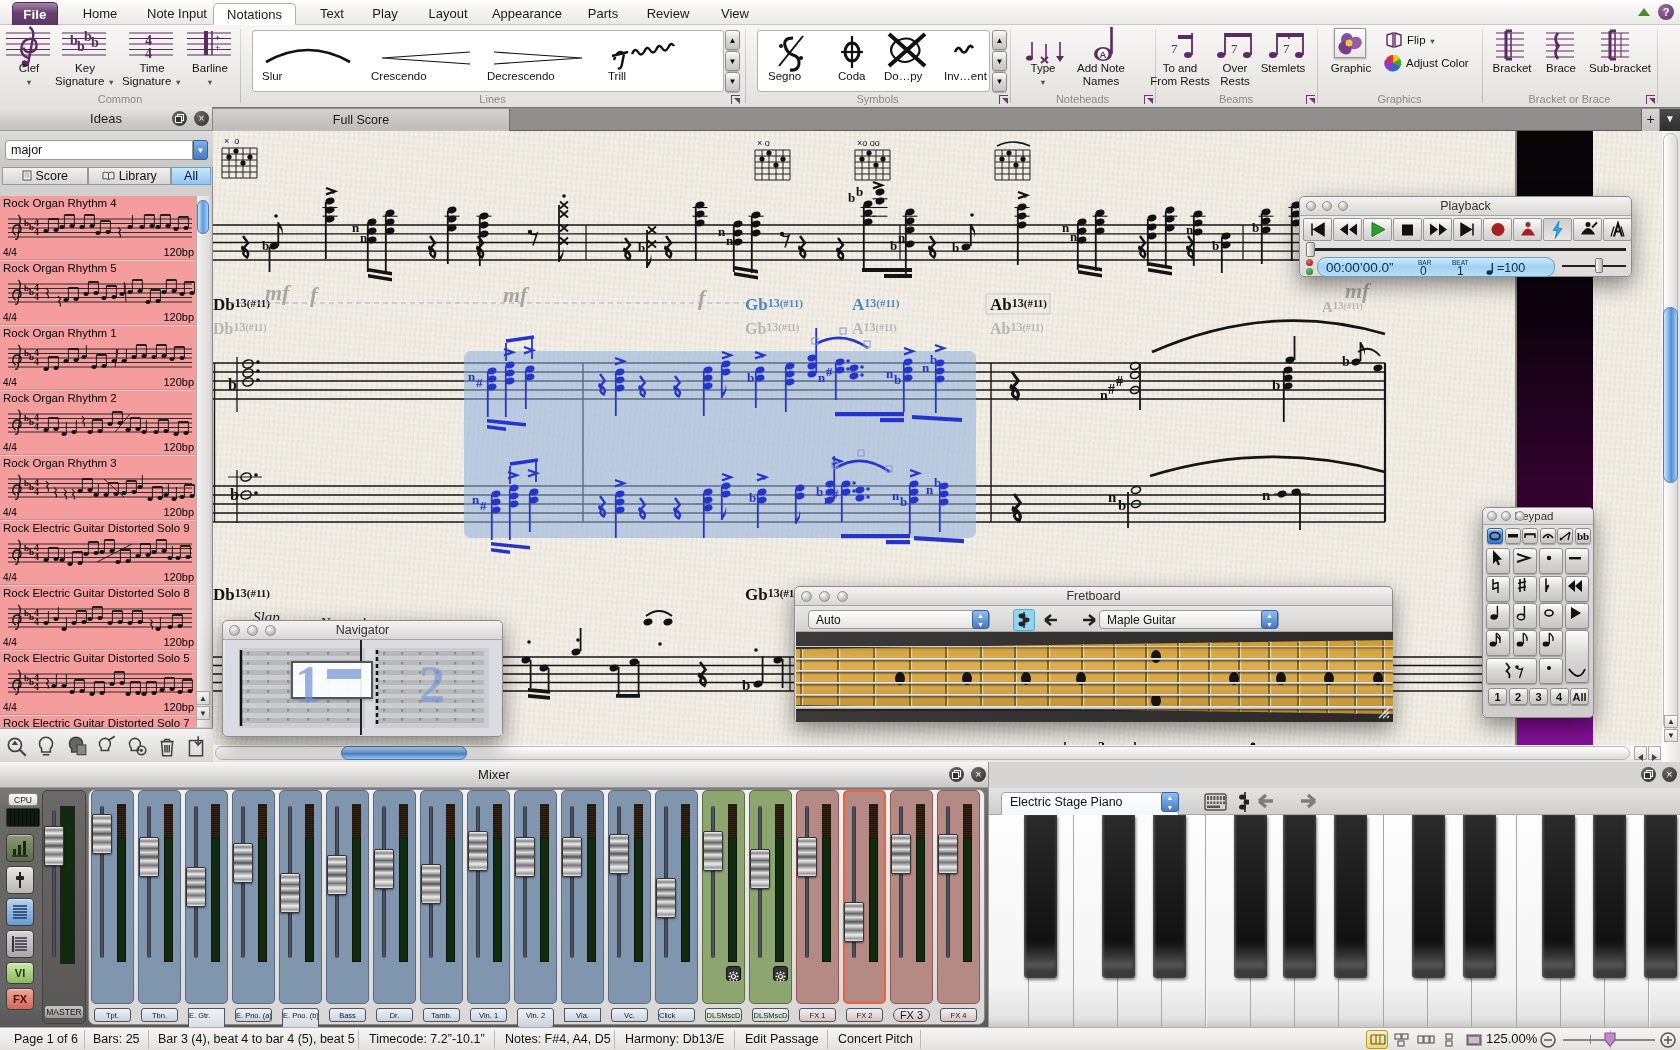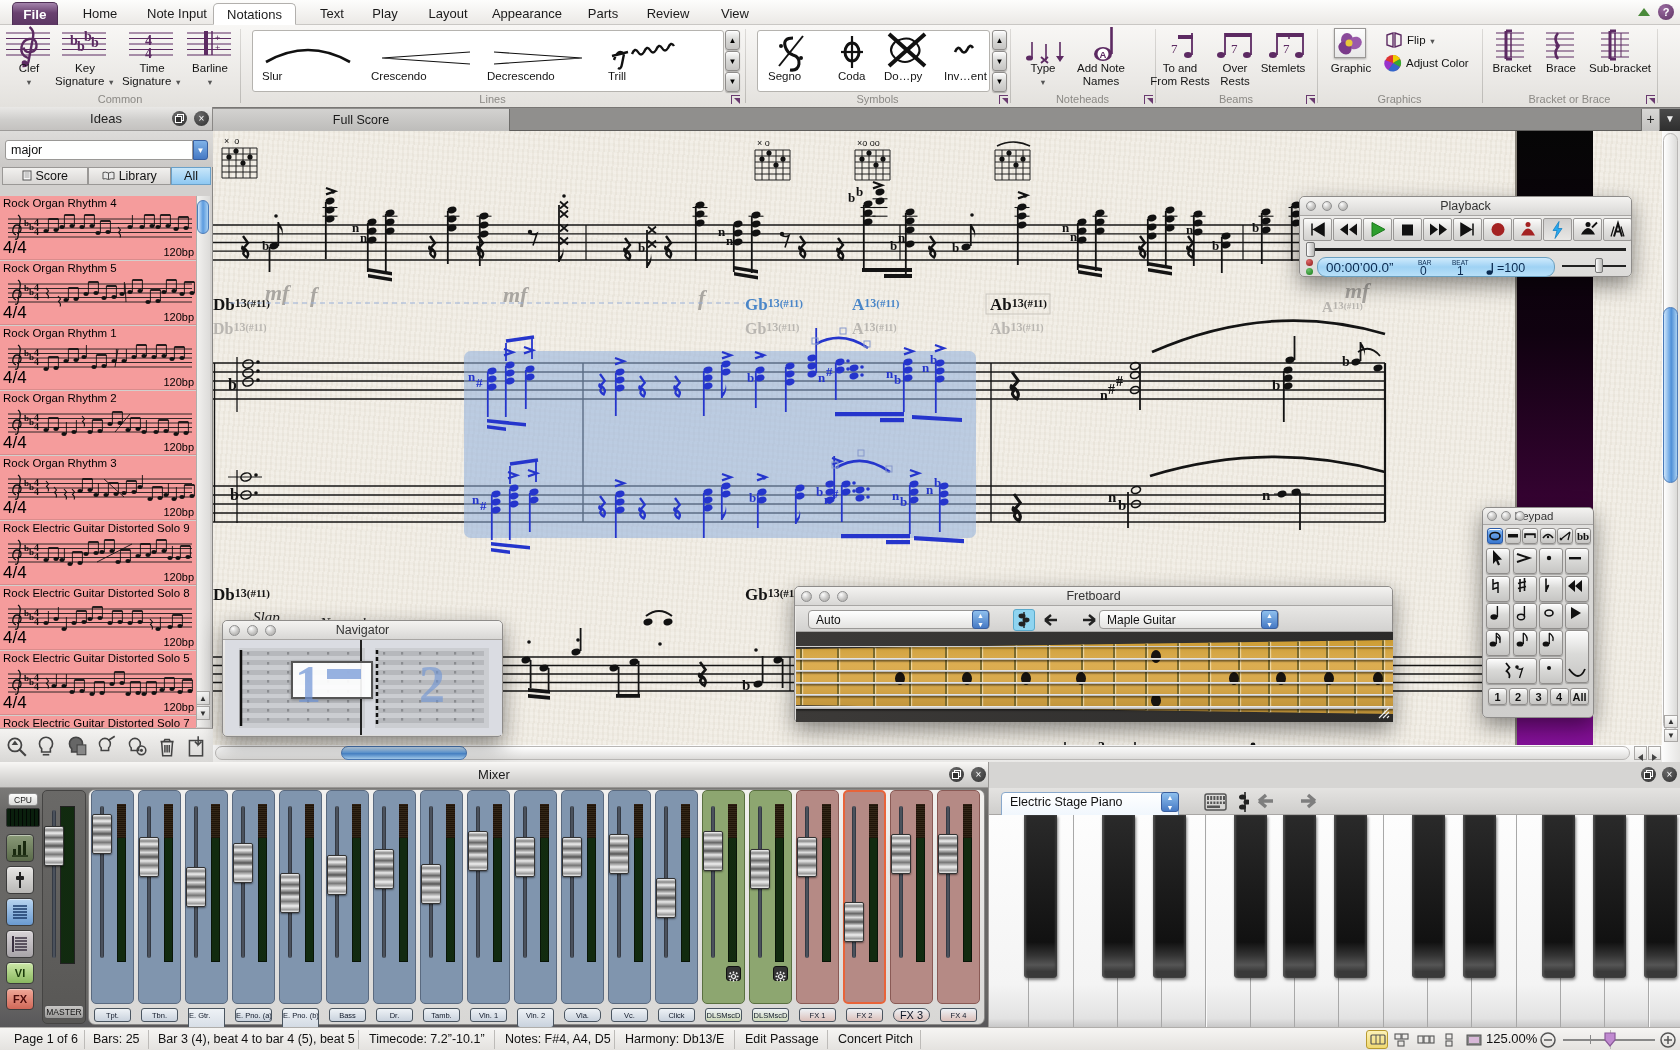--- a/index.html
+++ b/index.html
@@ -15,21 +15,21 @@
 .glabel{position:absolute;font-size:11.5px;color:#141414}
 .icolabel{position:absolute;font-size:11.5px;color:#141414;text-align:center;line-height:13px}
 .tabbar{left:213px;top:107px;width:1467px;height:24px;background:#908f8d;border-top:1px solid #787674;border-bottom:1px solid #5f5e5c}
 .doctab{position:absolute;left:0;top:1px;width:297px;height:22px;background:linear-gradient(#d3d2d0,#bdbcba);border-right:1px solid #6e6d6b;color:#1a1a1a;font-size:12.5px;text-align:center;line-height:22px}
 .ideas{left:0;top:107px;width:213px;height:655px;background:#d2d0ce;border-right:1px solid #8a8886}
 .ptitle{position:absolute;left:0;top:0;width:100%;height:24px;background:linear-gradient(#e9e8e6,#cfcecc 55%,#c4c2c0);border-bottom:1px solid #9d9b99;text-align:center;font-size:13px;color:#222;line-height:23px}
 .wbtn{position:absolute;width:15px;height:15px;border-radius:50%;background:radial-gradient(circle at 35% 30%,#6a6a6a,#2e2e2e);color:#fff;font-size:10px;line-height:15px;text-align:center}
 .itab{position:absolute;top:0;height:17px;background:linear-gradient(#f2f1ef,#d8d6d4);border:1px solid #9a9896;font-size:12.5px;color:#111;text-align:center}
 .pinkitem{position:absolute;left:0;width:196px;background:#f59c9c;border-bottom:1px solid #d98c8c;overflow:hidden}
 .pinkitem .t{position:absolute;left:3px;top:1px;font-size:11.5px;color:#000;white-space:nowrap}
-.pinkitem .b{position:absolute;left:3px;bottom:1px;font-size:17px;color:#000}
+.pinkitem .b{position:absolute;left:3px;bottom:1px;font-size:10px;color:#000}
 .pinkitem .bp{position:absolute;right:2px;bottom:1px;font-size:11px;color:#000}
 .mixer{left:0;top:762px;width:988px;height:265px;background:#c9c8c6}
 .kbd{left:988px;top:762px;width:692px;height:265px;background:#d6d5d3;border-left:1px solid #9a9896}
 .statusbar{left:0;top:1027px;width:1680px;height:23px;background:linear-gradient(#f6f5f3,#e4e2df);border-top:1px solid #b0aeab;font-size:12.5px;color:#111}
 .scell{position:absolute;top:0;height:23px;line-height:22px}
 .ssep{position:absolute;top:2px;height:19px;width:1px;background:#bdbbb8}
 .strip{position:absolute;top:28px;height:214px;border-radius:5px}
 .fader{position:absolute;width:20px;height:40px;border-radius:2px;background:linear-gradient(#f8f8f8,#888 8%,#eee 16%,#666 28%,#ddd 38%,#555 50%,#e8e8e8 60%,#777 72%,#eee 84%,#999 94%,#f0f0f0);border:1px solid #333;box-shadow:0 1px 2px rgba(0,0,0,.5)}
 .ftrack{position:absolute;width:4px;background:linear-gradient(90deg,#2a2f38,#565d68,#2a2f38);border-radius:2px}
 .meter{position:absolute;width:9px;background:repeating-linear-gradient(#0c2009 0px,#173516 1px,#0c2009 2px)}
@@ -1856,33 +1856,33 @@
     <div class="ftrack" style="left:523px;top:44px;height:152px"></div>
     <div class="meter" style="left:540px;top:42px;height:158px;border:1px solid rgba(0,0,0,.5)"></div>
     <div class="abs" style="left:540px;top:42px;width:9px;height:34px;background:repeating-linear-gradient(#3a2418 0 1px,#241008 1px 2px);opacity:.8"></div>
     <div class="fader" style="left:515px;top:75px"></div>
     <div class="abs" style="left:517px;top:246px;width:37px;height:20px;background:linear-gradient(#eef2f6,#c9d2dd);border:1px solid #4a5560;border-radius:3px;font-size:7.5px;text-align:center;line-height:13px;color:#101828;white-space:nowrap;overflow:hidden">Vln. 2</div>
     <div class="strip" style="left:561px;width:43px;background:linear-gradient(#8095ae,#8095ae);border:1px solid #5a6a80;"></div>
     <div class="ftrack" style="left:570px;top:44px;height:152px"></div>
     <div class="meter" style="left:587px;top:42px;height:158px;border:1px solid rgba(0,0,0,.5)"></div>
     <div class="abs" style="left:587px;top:42px;width:9px;height:34px;background:repeating-linear-gradient(#3a2418 0 1px,#241008 1px 2px);opacity:.8"></div>
     <div class="fader" style="left:562px;top:75px"></div>
-    <div class="abs" style="left:564px;top:246px;width:37px;height:14px;background:linear-gradient(#eef2f6,#c9d2dd);border:1px solid #4a5560;border-radius:5px;font-size:7.5px;text-align:center;line-height:13px;color:#101828;white-space:nowrap;overflow:hidden">Vla.</div>
+    <div class="abs" style="left:564px;top:246px;width:37px;height:14px;background:linear-gradient(#eef2f6,#c9d2dd);border:1px solid #4a5560;border-radius:0;font-size:7.5px;text-align:center;line-height:13px;color:#101828;white-space:nowrap;overflow:hidden">Vla.</div>
     <div class="strip" style="left:608px;width:43px;background:linear-gradient(#8095ae,#8095ae);border:1px solid #5a6a80;"></div>
     <div class="ftrack" style="left:617px;top:44px;height:152px"></div>
     <div class="meter" style="left:634px;top:42px;height:158px;border:1px solid rgba(0,0,0,.5)"></div>
     <div class="abs" style="left:634px;top:42px;width:9px;height:34px;background:repeating-linear-gradient(#3a2418 0 1px,#241008 1px 2px);opacity:.8"></div>
     <div class="fader" style="left:609px;top:72px"></div>
     <div class="abs" style="left:611px;top:246px;width:37px;height:14px;background:linear-gradient(#eef2f6,#c9d2dd);border:1px solid #4a5560;border-radius:3px;font-size:7.5px;text-align:center;line-height:13px;color:#101828;white-space:nowrap;overflow:hidden">Vc.</div>
     <div class="strip" style="left:655px;width:43px;background:linear-gradient(#8095ae,#8095ae);border:1px solid #5a6a80;"></div>
     <div class="ftrack" style="left:664px;top:44px;height:152px"></div>
     <div class="meter" style="left:681px;top:42px;height:158px;border:1px solid rgba(0,0,0,.5)"></div>
     <div class="abs" style="left:681px;top:42px;width:9px;height:34px;background:repeating-linear-gradient(#3a2418 0 1px,#241008 1px 2px);opacity:.8"></div>
     <div class="fader" style="left:656px;top:116px"></div>
-    <div class="abs" style="left:658px;top:246px;width:37px;height:14px;background:linear-gradient(#eef2f6,#c9d2dd);border:1px solid #4a5560;border-radius:3px;font-size:7.5px;text-align:center;line-height:13px;color:#101828;white-space:nowrap;overflow:hidden">Click</div>
+    <div class="abs" style="left:658px;top:246px;width:37px;height:14px;background:linear-gradient(#eef2f6,#c9d2dd);border:1px solid #4a5560;border-radius:3px;font-size:7.5px;line-height:13px;color:#101828;white-space:nowrap;overflow:hidden">Click</div>
     <div class="strip" style="left:702px;width:43px;background:linear-gradient(#8da670,#8da670);border:1px solid #5a7040;"></div>
     <div class="ftrack" style="left:711px;top:44px;height:152px"></div>
     <div class="meter" style="left:728px;top:42px;height:158px;border:1px solid rgba(0,0,0,.5)"></div>
     <div class="abs" style="left:728px;top:42px;width:9px;height:34px;background:repeating-linear-gradient(#3a2418 0 1px,#241008 1px 2px);opacity:.8"></div>
     <div class="fader" style="left:703px;top:69px"></div>
     <div class="abs" style="left:705px;top:246px;width:37px;height:14px;background:linear-gradient(#eef2f6,#ccd8b8);border:1px solid #4a5560;border-radius:3px;font-size:7.5px;text-align:center;line-height:13px;color:#101828;white-space:nowrap;overflow:hidden">DLSMscD</div>
     <div class="abs" style="left:726px;top:204px;width:15px;height:15px;background:#333;border-radius:3px;border:1px solid #111"></div>
     <div class="abs" style="left:728px;top:206px"><svg width="11" height="11" viewBox="0 0 12 12">
         <g fill="#eee">
           <circle cx="6" cy="6" r="2.2" fill="none" stroke="#eee" stroke-width="1.3"></circle>

